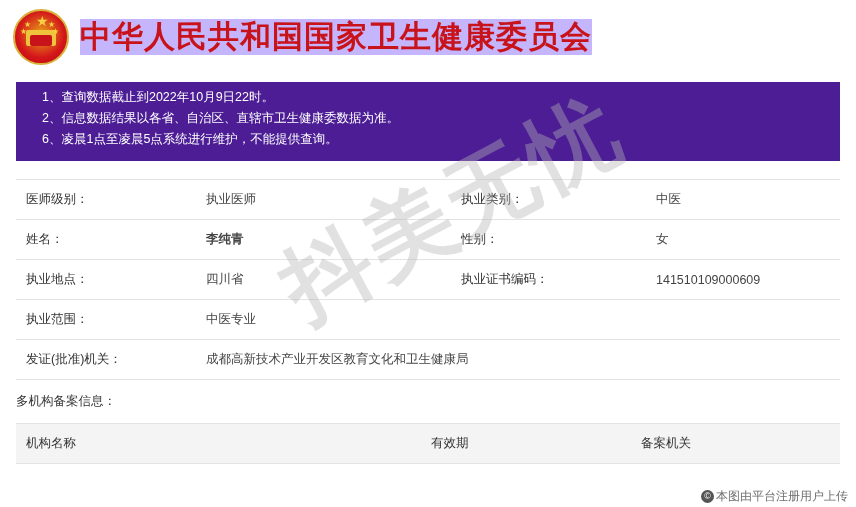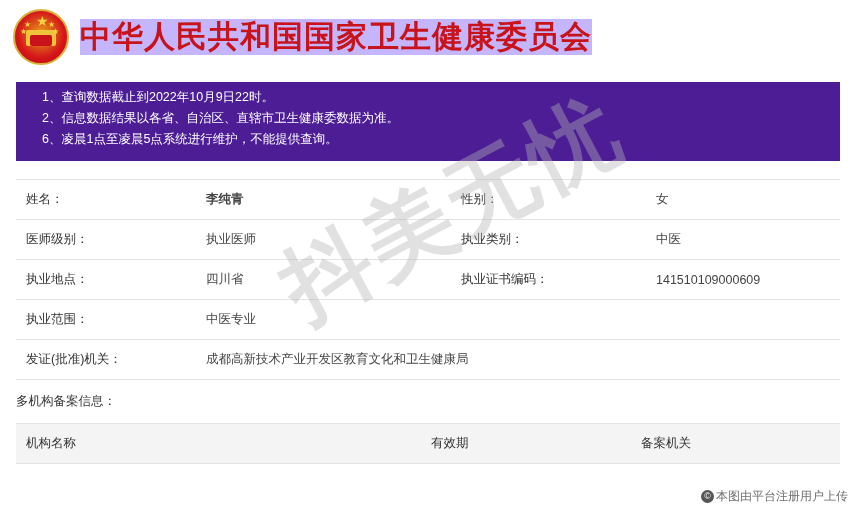--- a/index.html
+++ b/index.html
@@ -221,30 +221,30 @@
   <div class="notice">
     <div>1、查询数据截止到2022年10月9日22时。</div>
     <div>2、信息数据结果以各省、自治区、直辖市卫生健康委数据为准。</div>
     <div>6、凌晨1点至凌晨5点系统进行维护，不能提供查询。</div>
   </div>
 </div>
 
 <table class="info">
   <tbody>
       <tr>
+    <td class="c1 lbl">医师级别：</td>
+    <td class="c2 val">执业医师</td>
+    <td class="c3 lbl">执业类别：</td>
+    <td class="c4 val">中医</td>
+  </tr>
+  <tr>
     <td class="c1 lbl">姓名：</td>
     <td class="c2 val bold">李纯青</td>
     <td class="c3 lbl">性别：</td>
     <td class="c4 val">女</td>
-  </tr>
-  <tr>
-    <td class="c1 lbl">医师级别：</td>
-    <td class="c2 val">执业医师</td>
-    <td class="c3 lbl">执业类别：</td>
-    <td class="c4 val">中医</td>
   </tr>
   <tr>
     <td class="c1 lbl">执业地点：</td>
     <td class="c2 val">四川省</td>
     <td class="c3 lbl">执业证书编码：</td>
     <td class="c4 val">141510109000609</td>
   </tr>
   <tr>
     <td class="c1 lbl">执业范围：</td>
     <td class="c2 val">中医专业</td>

